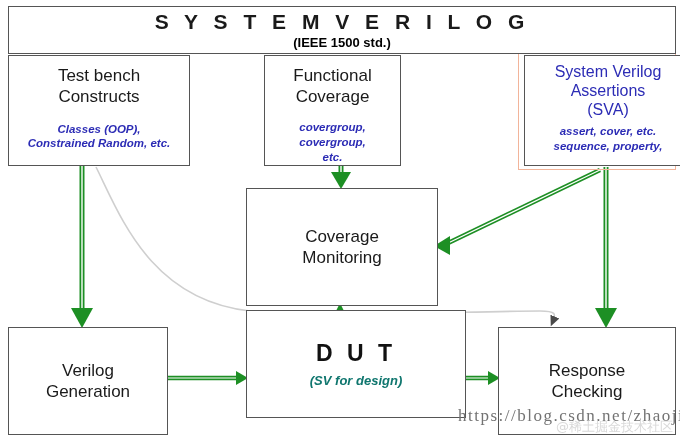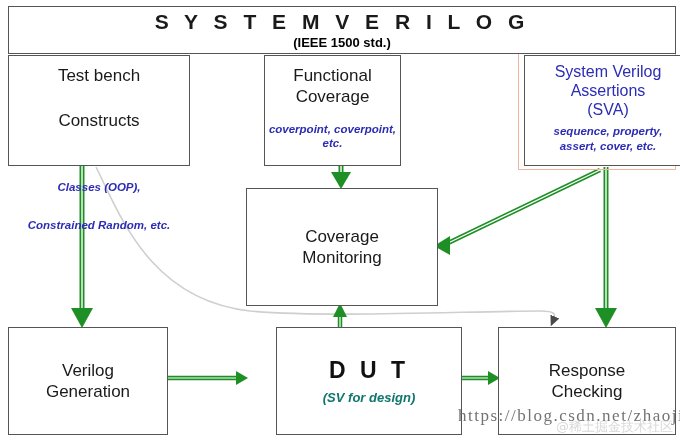--- a/index.html
+++ b/index.html
@@ -67,37 +67,37 @@
     font-size: 23px;
     letter-spacing: 4px;
     font-weight: bold;
     color: #111111;
   }
 
   
   #header-box { left: 8px; top: 6px; width: 668px; height: 48px; justify-content: center; }
 
   
-  #box-testbench { left: 8px; top: 55px; width: 182px; height: 111px; justify-content: flex-start; padding-top: 9px; gap: 24px; }
+  #box-testbench { left: 8px; top: 55px; width: 182px; height: 111px; justify-content: flex-start; padding-top: 9px; }
   #box-funccov   { left: 264px; top: 55px; width: 137px; height: 111px; justify-content: flex-start; padding-top: 9px; }
   #box-sva       { left: 524px; top: 55px; width: 168px; height: 111px; justify-content: flex-start; padding-top: 6px; }
   #sva-halo {
     position: absolute;
     left: 518px; top: 49px; width: 158px; height: 121px;
     border: 1.5px solid #f2b49a;
     box-sizing: border-box;
     z-index: 2;
   }
 
   
   #box-covmon { left: 246px; top: 188px; width: 192px; height: 118px; }
 
   
   #box-stimulus { left: 8px;  top: 327px; width: 160px; height: 108px; }
-  #box-dut      { left: 246px; top: 327px; width: 186px; height: 108px; margin-left: 30px; }
+  #box-dut      { left: 246px; top: 310px; width: 220px; height: 108px; }
   #box-response { left: 498px; top: 327px; width: 178px; height: 108px; }
 
   #arrow-layer {
     position: absolute;
     left: 0; top: 0;
     width: 680px; height: 442px;
     z-index: 1;
     pointer-events: none;
   }
   #watermark-layer {
@@ -205,31 +205,31 @@
     <div class="title">Constructs</div>
     <div style="height:14px"></div>
     <div class="sub-blue">Classes (OOP),</div>
     <div class="sub-blue">Constrained Random, etc.</div>
   </div>
 
   <div class="box" id="box-funccov">
     <div class="title">Functional</div>
     <div class="title">Coverage</div>
     <div style="height:14px"></div>
-    <div class="sub-blue">coverpoint, coverpoint,</div>
+    <div class="sub-blue">covergroup, covergroup,</div>
     <div class="sub-blue">etc.</div>
   </div>
 
   <div class="box" id="box-sva">
     <div class="blue-title">System Verilog</div>
     <div class="blue-title">Assertions</div>
     <div class="blue-title">(SVA)</div>
     <div style="height:4px"></div>
+    <div class="sub-blue">assert, cover, etc.</div>
     <div class="sub-blue">sequence, property,</div>
-    <div class="sub-blue">assert, cover, etc.</div>
   </div>
 
   <div class="box" id="box-covmon">
     <div class="title">Coverage</div>
     <div class="title">Monitoring</div>
   </div>
 
   <div class="box" id="box-stimulus">
     <div class="title">Verilog</div>
     <div class="title">Generation</div>

